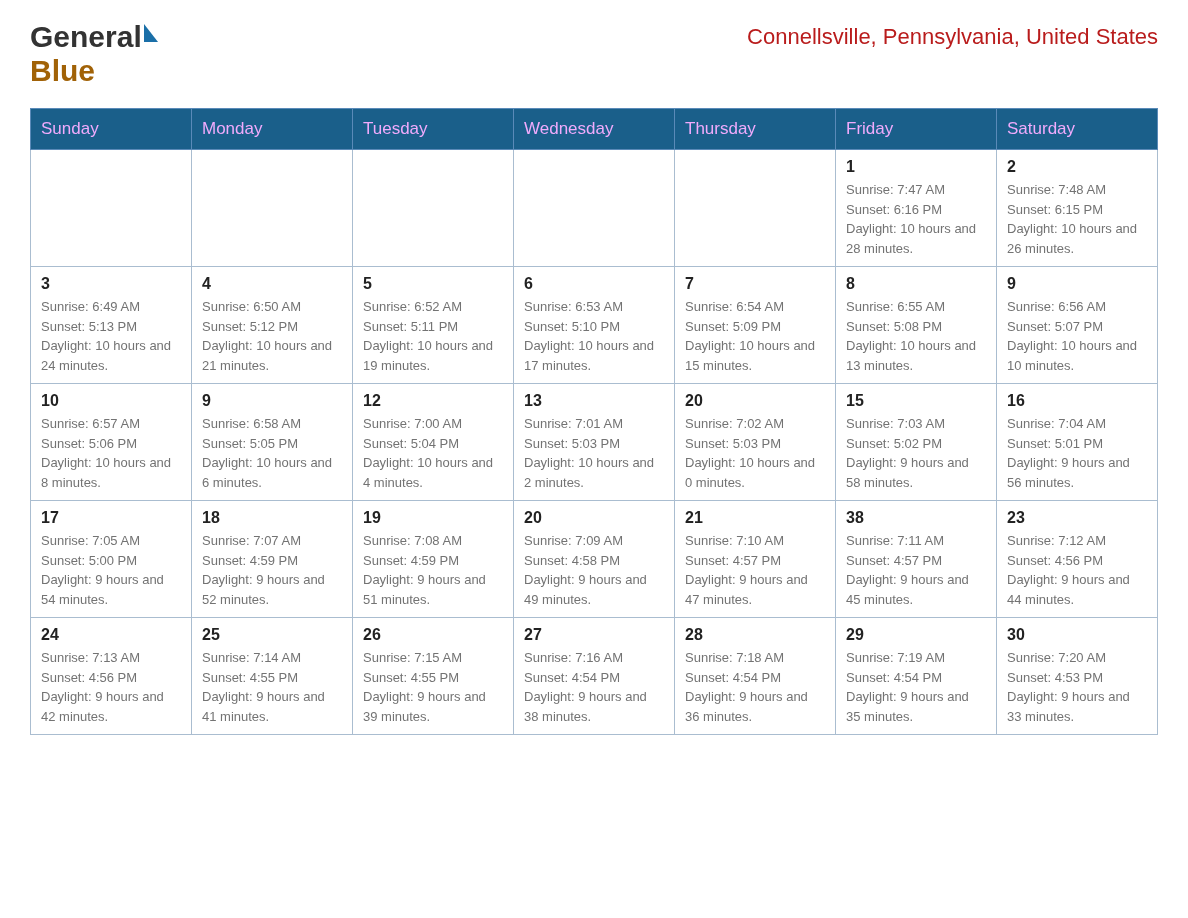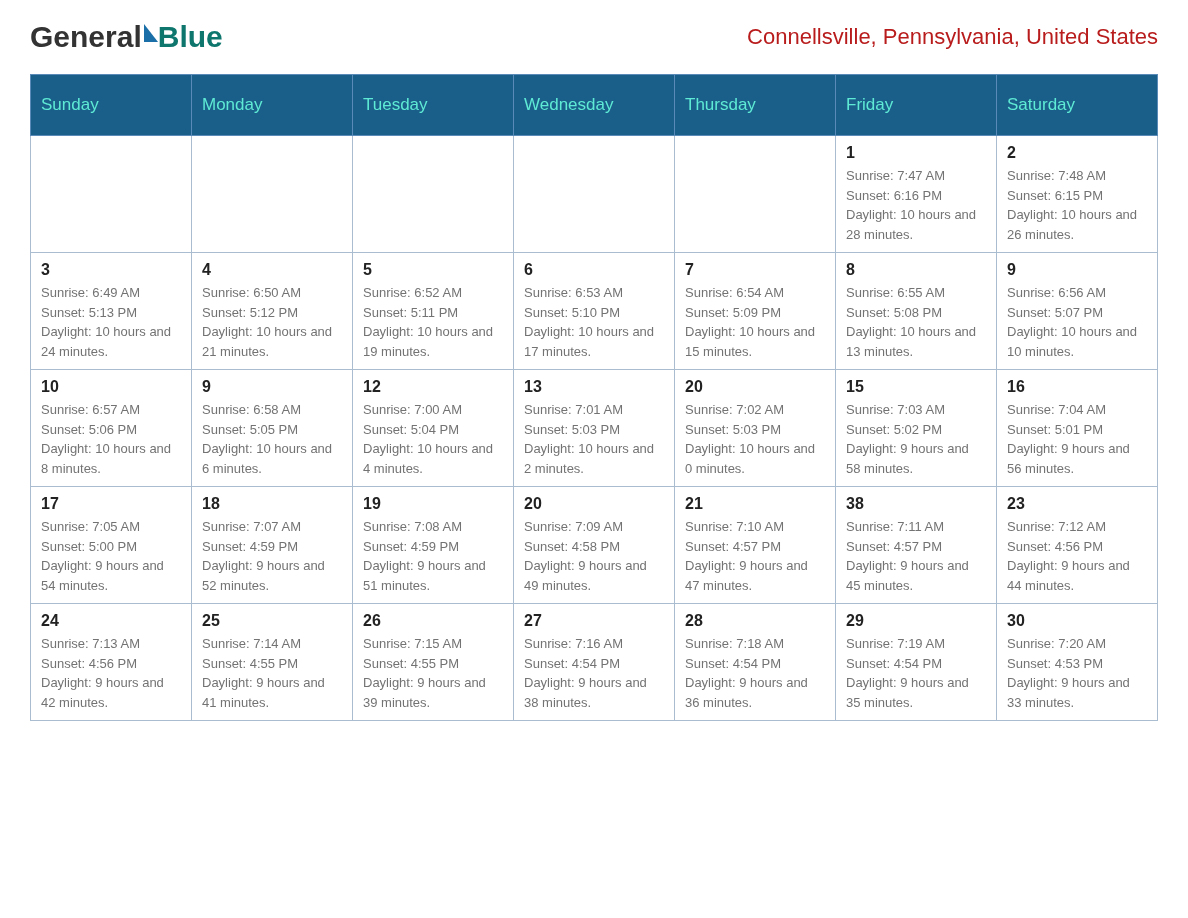--- a/index.html
+++ b/index.html
@@ -30,24 +30,24 @@
       color: #b91c1c;
       margin-top: 4px;
     }
     .calendar {
       width: 100%;
       border-collapse: collapse;
       border: 1px solid #5a8ab8;
     }
     .calendar th {
       background-color: #1a5f8a;
-      color: #5eead4;
+      color: #f0abfc;
       font-size: 17px;
       font-weight: normal;
-      padding: 20px 10px;
+      padding: 10px 10px;
       text-align: left;
       border: 1px solid #5a8ab8;
     }
     .calendar td {
       vertical-align: top;
       padding: 8px 10px;
       border: 1px solid #aabdd0;
       width: 14.28%;
       min-height: 100px;
       background: #fff;
@@ -91,26 +91,26 @@
       top: -4px;
     }
     .logo-line2 {
       display: flex;
       align-items: center;
       margin-top: 0px;
     }
     .logo-text-blue {
       font-size: 30px;
       font-weight: bold;
-      color: #0f766e;
+      color: #a16207;
       text-align: right;
     }
     .logo-block {
       display: flex;
-      flex-direction: row;
+      flex-direction: column;
     }
   </style>
 </head>
 <body>
 
 <div class="header">
   <div class="logo-block">
     <div class="logo-wrapper">
       <span class="logo-text-general">General</span>
       <span class="logo-arrow"></span>

